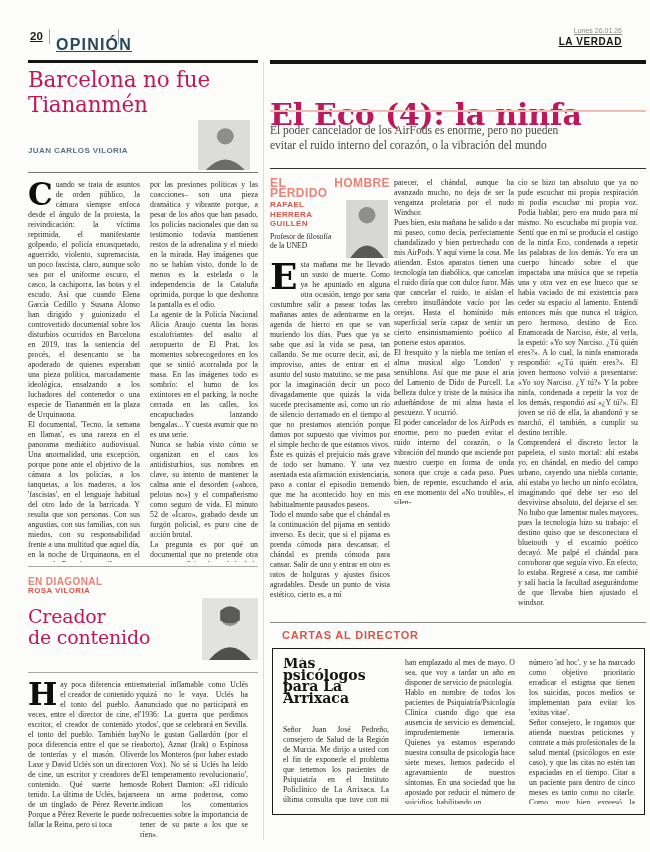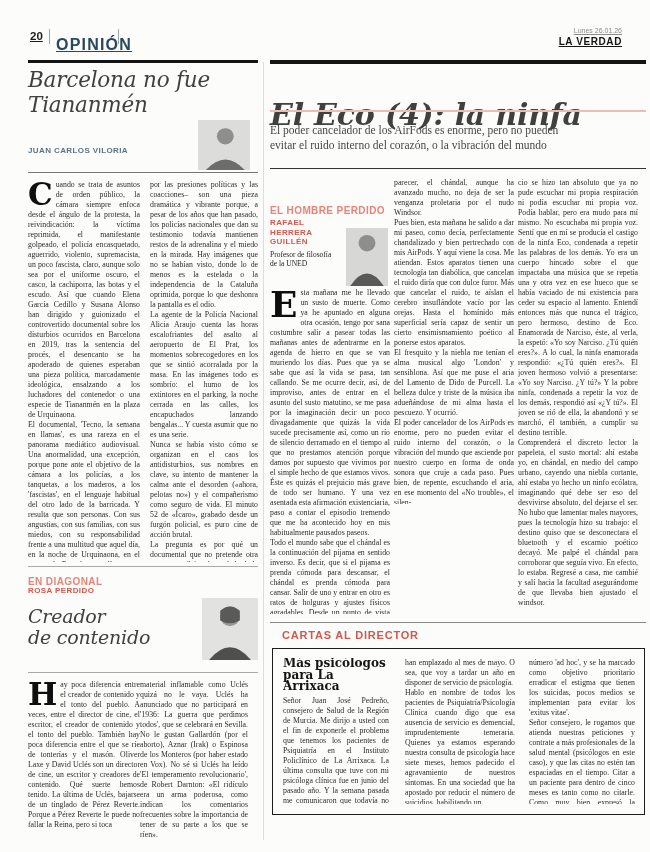--- a/index.html
+++ b/index.html
@@ -8,41 +8,41 @@
     background:#fcfcfa;color:#1d1d1d;
     font-family:"Liberation Serif", serif;
   }
   .sans{font-family:"Liberation Sans", sans-serif;text-decoration:underline;}
   .abs{position:absolute;}
   .rule-thick{position:absolute;height:3px;background:#141414;}
   .rule-thin{position:absolute;height:1px;background:#555;}
   .rule-light{position:absolute;height:1px;background:#a9a9a9;}
   .rule-pink{position:absolute;height:2px;background:#eebcb2;}
   .vdiv{position:absolute;width:1px;background:#dcdcda;}
-  .headline{font-family:"DejaVu Serif","Liberation Serif",serif;color:#404040;letter-spacing:-0.2px;font-style:italic;}
+  .headline{font-family:"DejaVu Serif","Liberation Serif",serif;color:#be185d;letter-spacing:-0.2px;}
   .body-col{
     position:absolute;overflow:hidden;
     font-size:7.8px;line-height:10px;text-align:justify;color:#2b2b2b;
   }
   .body-text{white-space:pre-line;}
   .dropcap{
     float:left;font-family:"DejaVu Serif",serif;font-weight:bold;color:#0e0e0e;
     font-size:31px;line-height:26px;padding:1px 3px 0 0;
   }
   .dropcap.big{font-size:36px;line-height:30px;}
   .kicker{font-family:"Liberation Sans",sans-serif;font-weight:bold;letter-spacing:0.4px;}
   .photo{position:absolute;background:linear-gradient(160deg,#e9e9e7 0%,#cfcfcd 55%,#b9b9b7 100%);overflow:hidden;}
   .photo svg{width:100%;height:100%;display:block;}
   .pull-quote{
     font-family:"DejaVu Serif",serif;font-weight:bold;text-align:center;
     font-size:11.5px;line-height:14px;color:#111;
   }
   .quote-rule{width:44px;height:1.5px;background:#111;margin:0 auto 7px auto;}
   .cartas-box{position:absolute;border:1.5px solid #1c1c1c;background:#fcfcfa;}
-  .letter-title{font-family:"DejaVu Serif",serif;font-weight:bold;font-size:12px;line-height:11.5px;color:#141414;text-align:left;margin-bottom:3px;}
+  .letter-title{font-family:"DejaVu Serif",serif;font-weight:bold;font-size:14px;line-height:11.5px;color:#141414;text-align:left;margin-bottom:21px;}
 </style>
 </head>
 <body>
 
 <div class="abs sans" style="left:30px;top:30px;font-size:11.5px;font-weight:bold;color:#1a1a1a;">20</div>
 <div class="vdiv" style="left:49px;top:29px;height:15px;background:#9aa4ab;"></div>
 <div class="abs sans" style="left:56px;top:36px;font-size:16px;font-weight:bold;letter-spacing:1.2px;color:#27485f;text-align:right;">OPINIÓN</div>
 <div class="vdiv" style="left:118px;top:29px;height:15px;background:#9aa4ab;"></div>
 <div class="abs sans" style="right:28px;top:27px;font-size:7px;color:#8b8b8b;text-align:right;">Lunes 26.01.26</div>
 <div class="abs sans" style="right:28px;top:36px;font-size:10px;font-weight:bold;letter-spacing:0.6px;color:#141414;text-align:right;">LA VERDAD</div>
@@ -69,21 +69,21 @@
 </div>
 <div class="body-col" style="left:150px;top:180px;width:108px;height:382px;">
   <span class="body-text">por las presiones políticas y las coacciones– son una pieza dramática y vibrante porque, a pesar de los años que han pasado, los policías nacionales que dan su testimonio todavía mantienen restos de la adrenalina y el miedo en la mirada. Hay imágenes que no se habían visto, donde lo de menos es la estelada o la independencia de la Cataluña oprimida, porque lo que deshonra la pantalla es el odio.
 La agente de la Policía Nacional Alicia Araujo cuenta las horas escalofriantes del asalto al aeropuerto de El Prat, los momentos sobrecogedores en los que se sintió acorralada por la masa. En las imágenes todo es sombrío: el humo de los extintores en el parking, la noche cerrada en las calles, los encapuchados lanzando bengalas... Y cuesta asumir que no es una serie.
 Nunca se había visto cómo se organizan en el caos los antidisturbios, sus nombres en clave, su intento de mantener la calma ante el desorden («ahora, pelotas no») y el compañerismo como seguro de vida. El minuto 52 de «Ícaro», grabado desde un furgón policial, es puro cine de acción brutal.
 La pregunta es por qué un documental que no pretende otra cosa que reflejar el otro lado de la barricada en aquellos días lo quieren censurar. Parece que no hay costumbre de que al independentismo la realidad le estropee el 'agitprop'.</span>
 </div>
 
 <div class="rule-light" style="left:28px;top:566px;width:230px;"></div>
 <div class="abs kicker" style="left:28px;top:576px;font-size:10px;color:#ea8378;">EN DIAGONAL</div>
-<div class="abs kicker" style="left:28px;top:586px;font-size:8px;color:#d9564a;">ROSA PERDIDO</div>
+<div class="abs kicker" style="left:28px;top:586px;font-size:8px;color:#d9564a;">ROSA VILORIA</div>
 <div class="abs headline" style="left:28px;top:606px;width:170px;font-size:19px;line-height:21px;white-space:pre-line;">Creador
 de contenido</div>
 <div class="photo" style="left:202px;top:598px;width:56px;height:62px;">
   <svg viewBox="0 0 40 44" preserveAspectRatio="none">
     <rect width="40" height="44" fill="#e2e2e0"></rect>
     <circle cx="20" cy="13" r="7" fill="#979795"></circle>
     <path d="M13 9 Q20 3 27 9 L27 16 Q20 20 13 16 Z" fill="#5a5a58"></path>
     <path d="M5 44 Q20 26 35 44 Z" fill="#4f4f4d"></path>
   </svg>
 </div>
@@ -98,21 +98,21 @@
 
 <div class="rule-thick" style="left:270px;top:60px;width:376px;height:3.5px;"></div>
 <div class="abs headline" style="left:270px;top:70px;width:376px;font-size:30px;line-height:34px;font-weight:bold;margin-top:28px;">El Eco (4): la ninfa</div>
 <div class="rule-pink" style="left:270px;top:110px;width:376px;"></div>
 <div class="abs" style="left:270px;top:123px;width:376px;font-size:11.5px;line-height:14.5px;color:#474747;white-space:pre-line;">El poder cancelador de los AirFods es enorme, pero no pueden
 evitar el ruido interno del corazón, o la vibración del mundo</div>
 <div class="rule-thin" style="left:270px;top:168px;width:376px;background:#333;"></div>
 
 <div class="body-col" style="left:270px;top:178px;width:120px;height:436px;">
   <div style="position:relative;height:82px;">
-    <div class="kicker" style="font-size:10px;color:#ea8378;margin-top:28px;">EL HOMBRE PERDIDO</div>
+    <div class="kicker" style="font-size:12px;color:#ea8378;">EL HOMBRE PERDIDO</div>
     <div class="kicker" style="font-size:8px;line-height:9.5px;color:#d9564a;width:72px;margin-top:2px;text-align:left;">RAFAEL HERRERA GUILLÉN</div>
     <div style="font-size:7.5px;line-height:9px;color:#222;width:66px;margin-top:3px;text-align:left;">Profesor de filosofía de la UNED</div>
     <div class="photo" style="left:76px;top:22px;width:42px;height:58px;">
       <svg viewBox="0 0 30 42" preserveAspectRatio="none">
         <rect width="30" height="42" fill="#d7d7d5"></rect>
         <circle cx="15" cy="11" r="6" fill="#8e8e8c"></circle>
         <path d="M3 42 Q15 24 27 42 Z" fill="#595957"></path>
       </svg>
     </div>
   </div>

